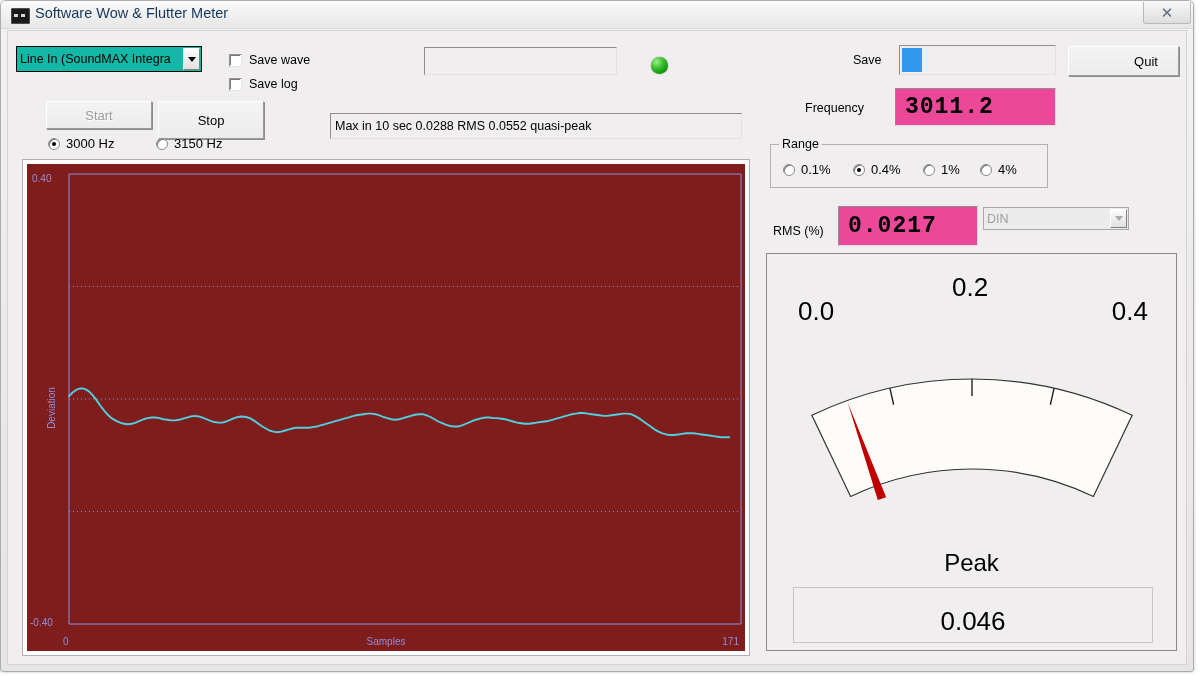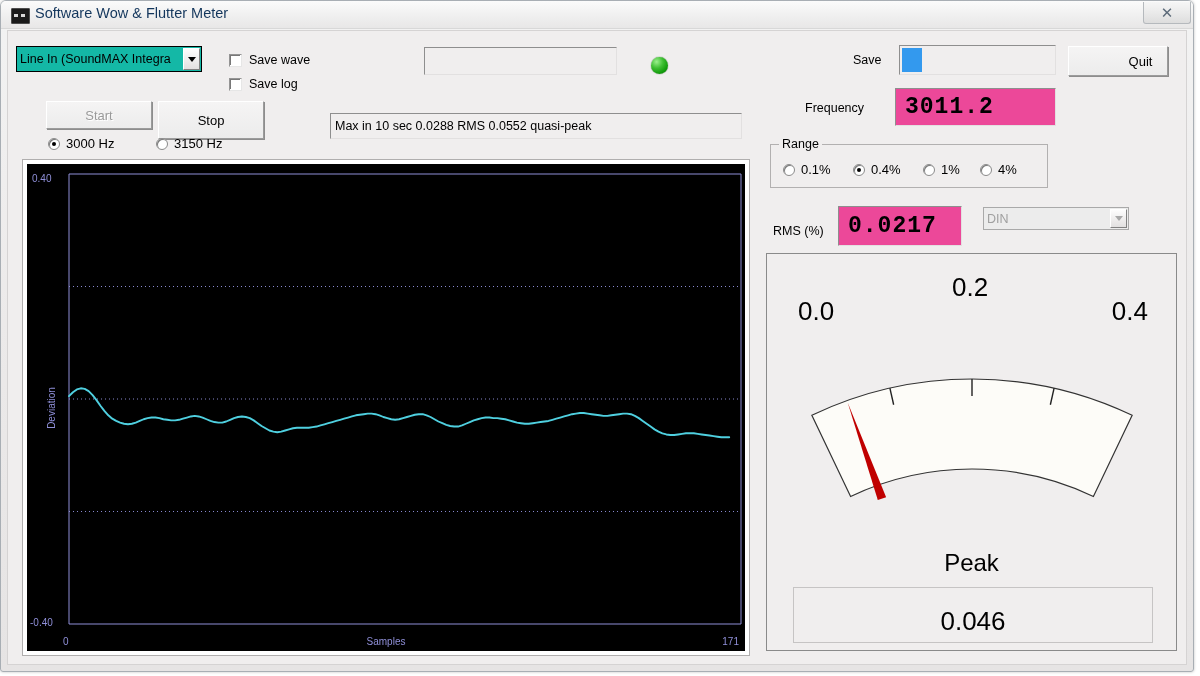--- a/index.html
+++ b/index.html
@@ -144,21 +144,21 @@
     width: 728px; height: 497px;
     background: #ffffff;
     border: 1px solid #b0aeae;
     box-sizing: border-box;
     padding: 4px;
   }
   .chart {
     position: relative;
     width: 100%;
     height: 100%;
-    background: #000000;
+    background: #7f1d1d;
     overflow: hidden;
   }
   .chart svg { display: block; }
   .chart .lbl {
     position: absolute;
     font-size: 10px;
     color: #8f8fd8;
     font-family: "Liberation Sans", sans-serif;
     white-space: nowrap;
   }
@@ -459,21 +459,21 @@
           <span class="lbl xname">Samples</span>
           <span class="lbl yname">Deviation</span>
         </div>
       </div>
 
       <div class="label" style="left:845px; top:22px;">Save</div>
       <div class="levelbar" style="left:891px; top:14px; width:157px; height:30px;">
         <div class="fill" id="level-fill" style="width: 13%; background: rgb(51, 153, 238);"></div>
       </div>
 
-      <div class="btn" style="left:1060px; top:15px; width:100px; height:30px;padding-left:45px;">
+      <div class="btn" style="left:1060px; top:15px; width:111px; height:30px;padding-left:45px;">
         <span>Quit</span>
       </div>
 
       <div class="label" style="left:797px; top:70px;">Frequency</div>
       <div class="readout" style="left:887px; top:57px; width:161px; height:38px;">3011.2</div>
 
       <div class="group" style="left:762px; top:113px; width:278px; height:44px;">
         <span class="gtitle">Range</span>
       </div>
       <div class="radio" style="left:775px; top:131px;">
@@ -487,21 +487,21 @@
       <div class="radio" style="left:915px; top:131px;">
         <span class="dot"></span>
         <span>1%</span>
       </div>
       <div class="radio" style="left:972px; top:131px;">
         <span class="dot"></span>
         <span>4%</span>
       </div>
 
       <div class="label" style="left:765px; top:193px;">RMS (%)</div>
-      <div class="readout" style="left:830px; top:175px; width:124px; height:40px;">0.0217</div>
+      <div class="readout" style="left:830px; top:175px; width:140px; height:40px;">0.0217</div>
 
       <div class="combo disabled" style="left:975px; top:176px; width:146px; height:23px;">
         <span>DIN</span>
         <span class="arrowbox">
             <span class="tri"></span>
           </span>
       </div>
 
       <div class="meter-panel" style="left:758px; top:222px; width:411px; height:398px;">
 

